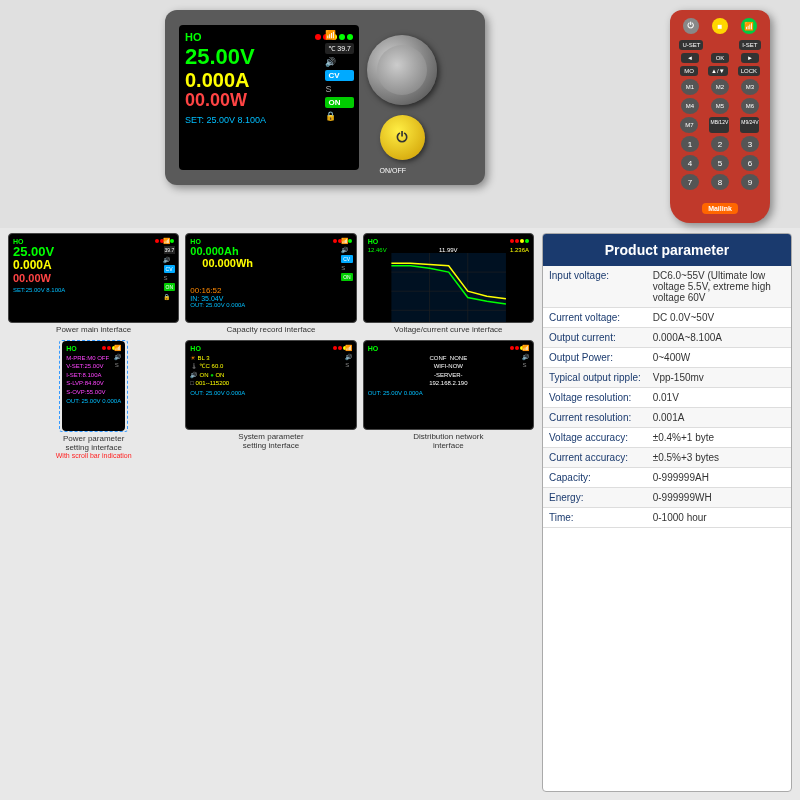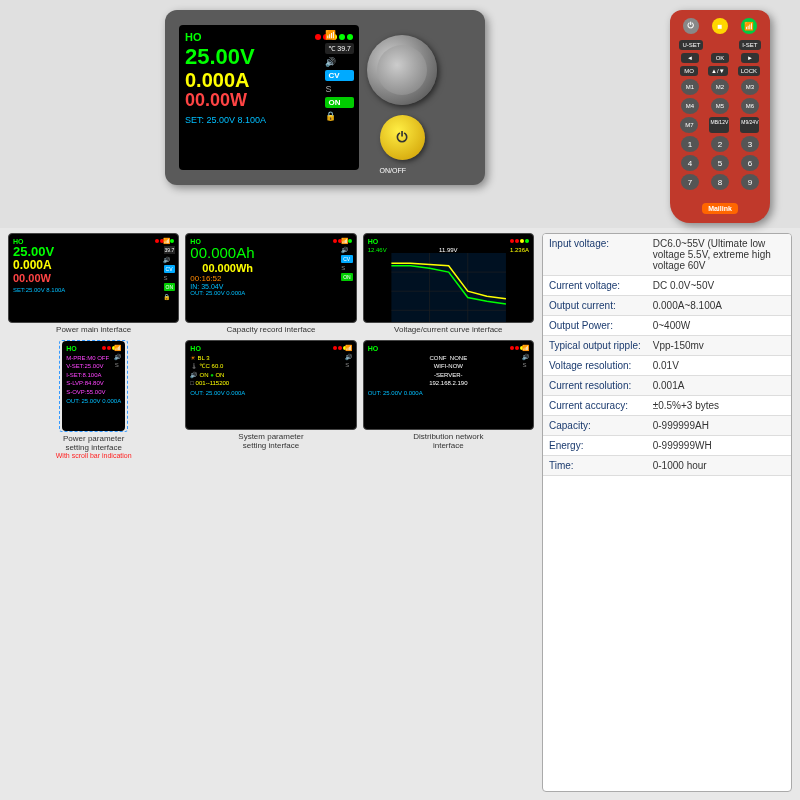--- a/index.html
+++ b/index.html
@@ -310,23 +310,23 @@
 
     .mini-right-icons {
       position: absolute; right: 3px; top: 3px;
       display: flex; flex-direction: column; gap: 2px;
     }
     .mini-cv { background: #00aaff; color: #fff; font-size: 5px; padding: 1px 2px; border-radius: 1px; }
     .mini-on { background: #00cc00; color: #fff; font-size: 5px; padding: 1px 2px; border-radius: 1px; }
     .mini-s { color: #888; font-size: 6px; }
 
     
-    .mini-ah { color: #00ff00; font-size: 15px; font-weight: normal; line-height: 1.1; }
+    .mini-ah { color: #00ff00; font-size: 11px; font-weight: bold; line-height: 1.1; }
     .mini-wh { color: #ffff00; font-size: 11px; font-weight: bold; line-height: 1.1; margin-left: 12px; }
-    .mini-time { color: #ff8800; font-size: 8px; }
+    .mini-time { color: #ff8800; font-size: 8px; margin-top: 17px; }
     .mini-in { color: #00bfff; font-size: 7px; }
     .mini-out { color: #00bfff; font-size: 7px; }
 
     
     .curve-area {
       width: 100%;
       height: 70px;
     }
 
     
@@ -679,20 +679,21 @@
             </div>
             <div style="font-size:6px;color:#00bfff;margin-top:2px;">OUT: 25.00V 0.000A</div>
           </div>
           <div class="mini-label" style="text-align:center;font-size:8px;color:#333;">Distribution network<br>interface</div>
         </div>
 
       </div>
     </div>
 
     <div class="param-panel">
+      <div class="param-header">Product parameter</div>
       <table class="param-table">
         <tbody id="param-tbody">
             <tr>
               <td>Input voltage:</td>
               <td>DC6.0~55V (Ultimate low voltage 5.5V, extreme high voltage 60V</td>
             </tr>
             <tr>
               <td>Current voltage:</td>
               <td>DC 0.0V~50V</td>
             </tr>
@@ -708,20 +709,24 @@
               <td>Typical output ripple:</td>
               <td>Vpp-150mv</td>
             </tr>
             <tr>
               <td>Voltage resolution:</td>
               <td>0.01V</td>
             </tr>
             <tr>
               <td>Current resolution:</td>
               <td>0.001A</td>
+            </tr>
+            <tr>
+              <td>Voltage accuracy:</td>
+              <td>±0.4%+1 byte</td>
             </tr>
             <tr>
               <td>Current accuracy:</td>
               <td>±0.5%+3 bytes</td>
             </tr>
             <tr>
               <td>Capacity:</td>
               <td>0-999999AH</td>
             </tr>
             <tr>

